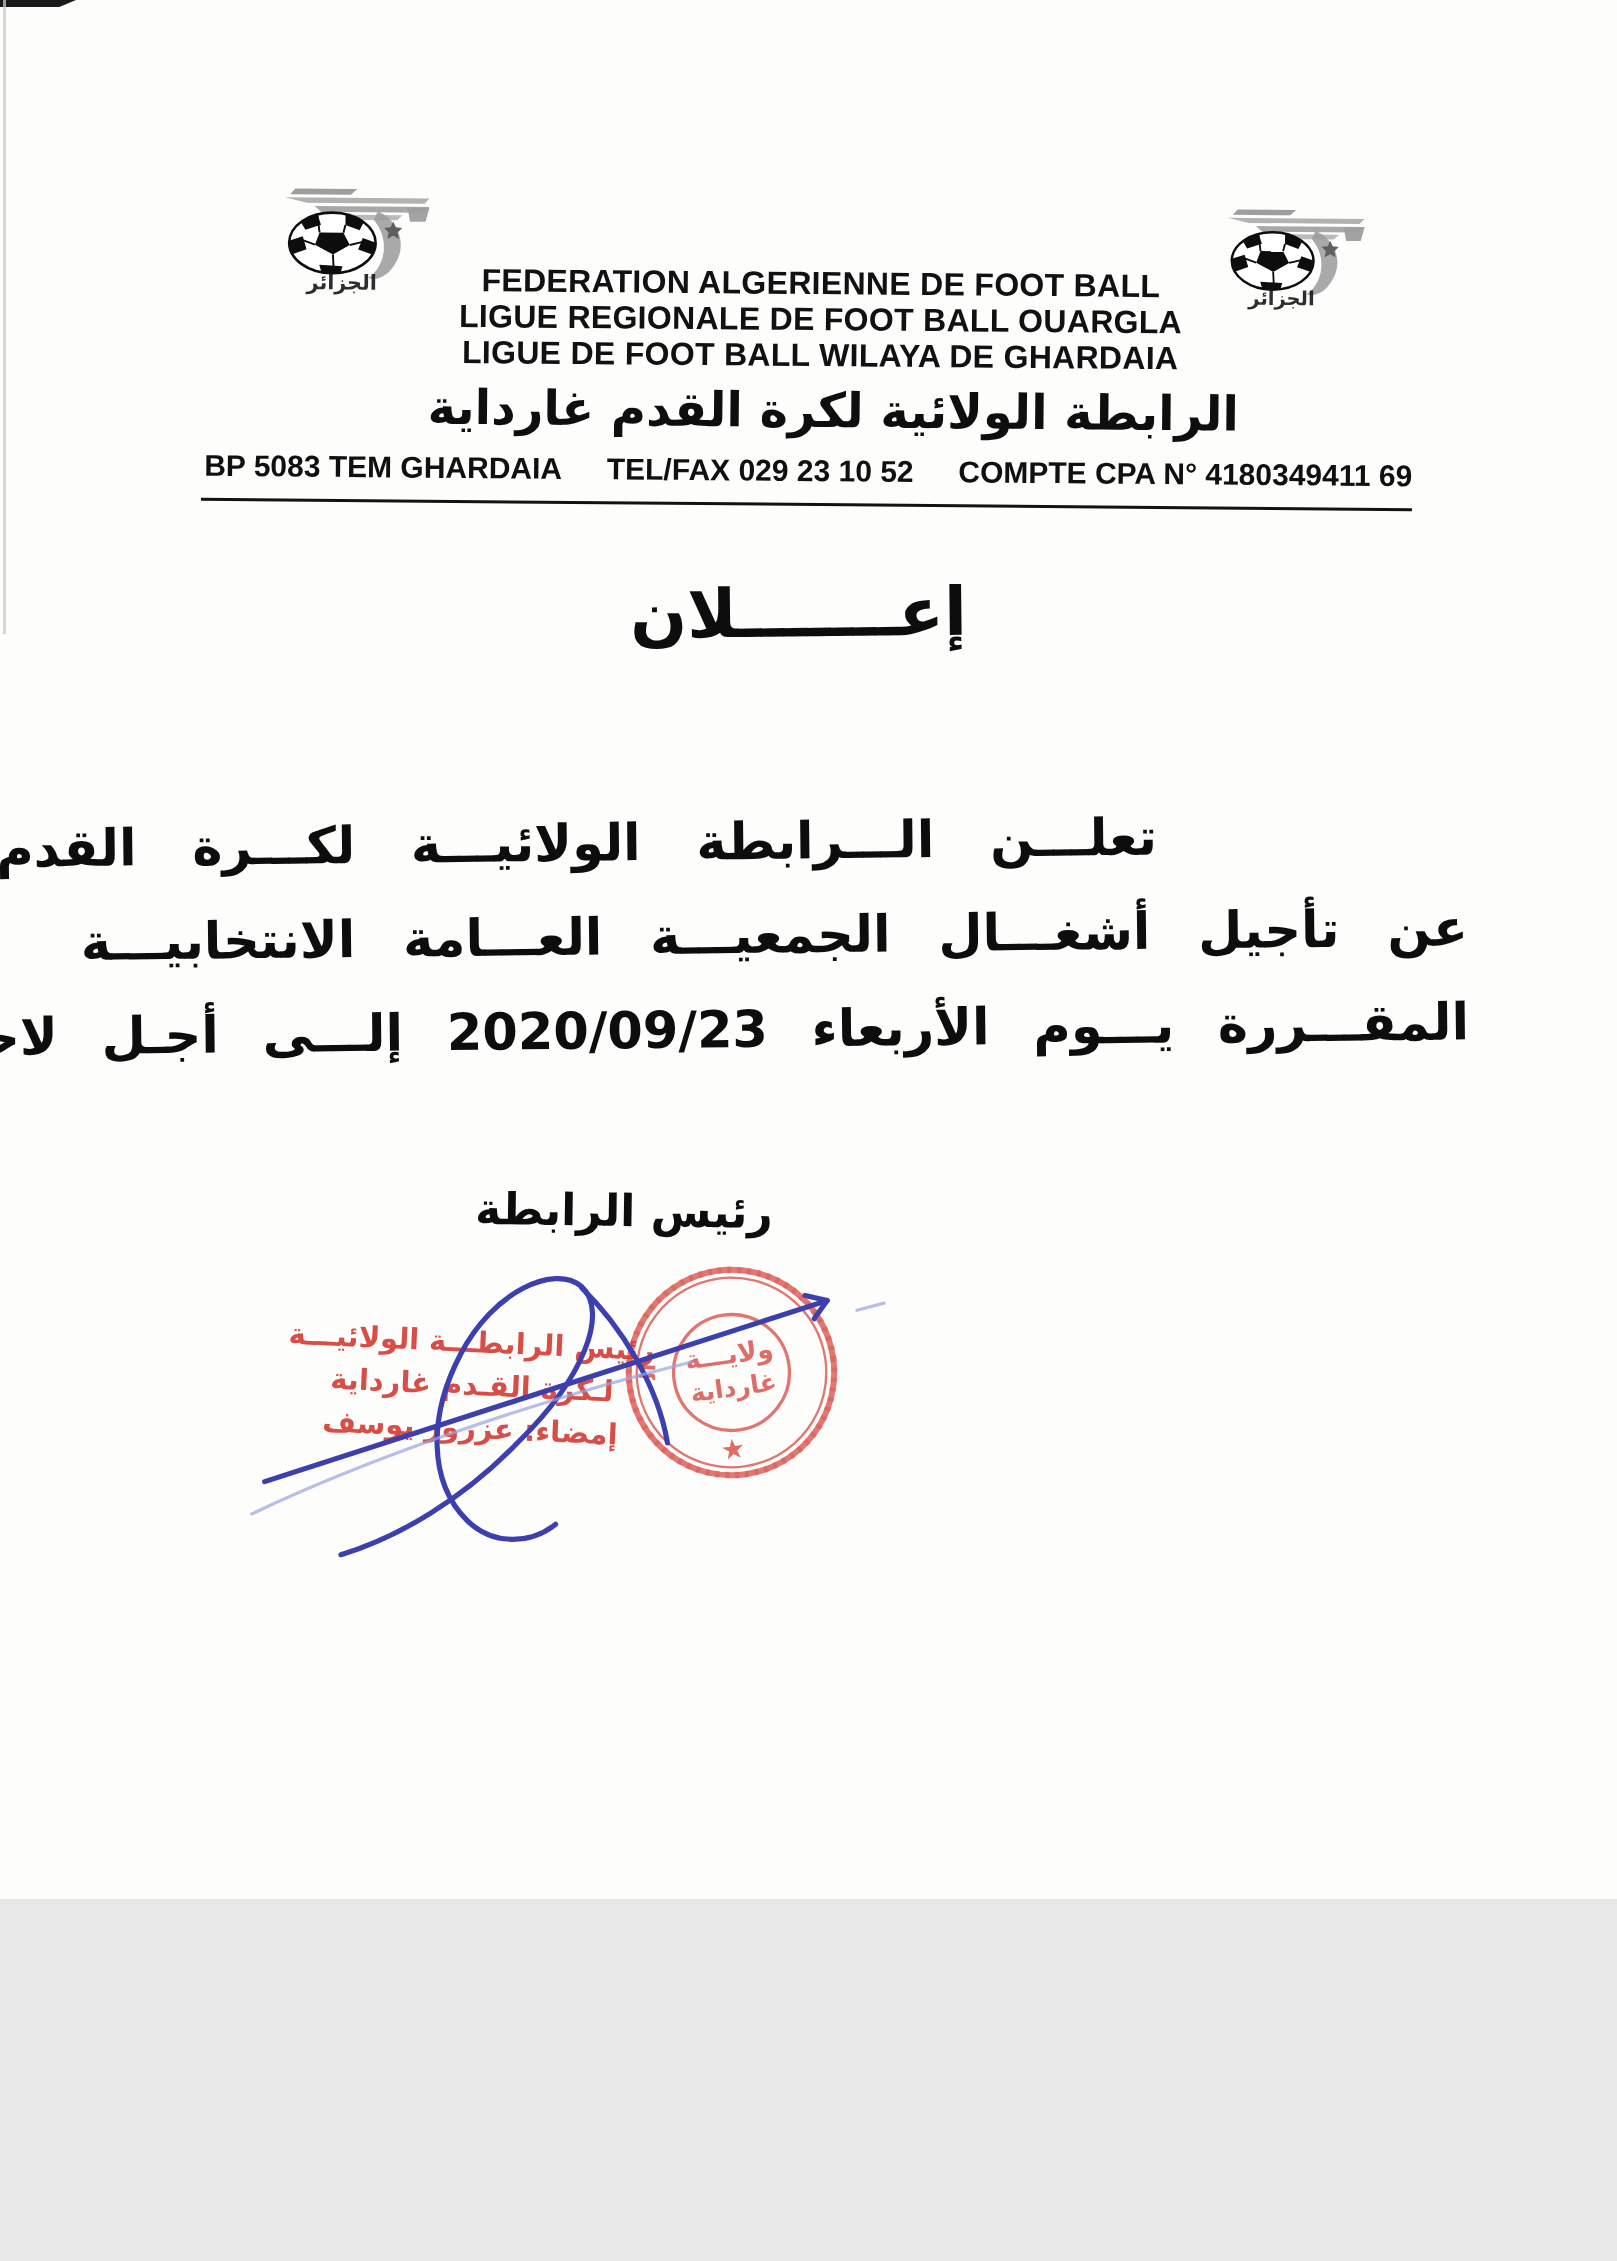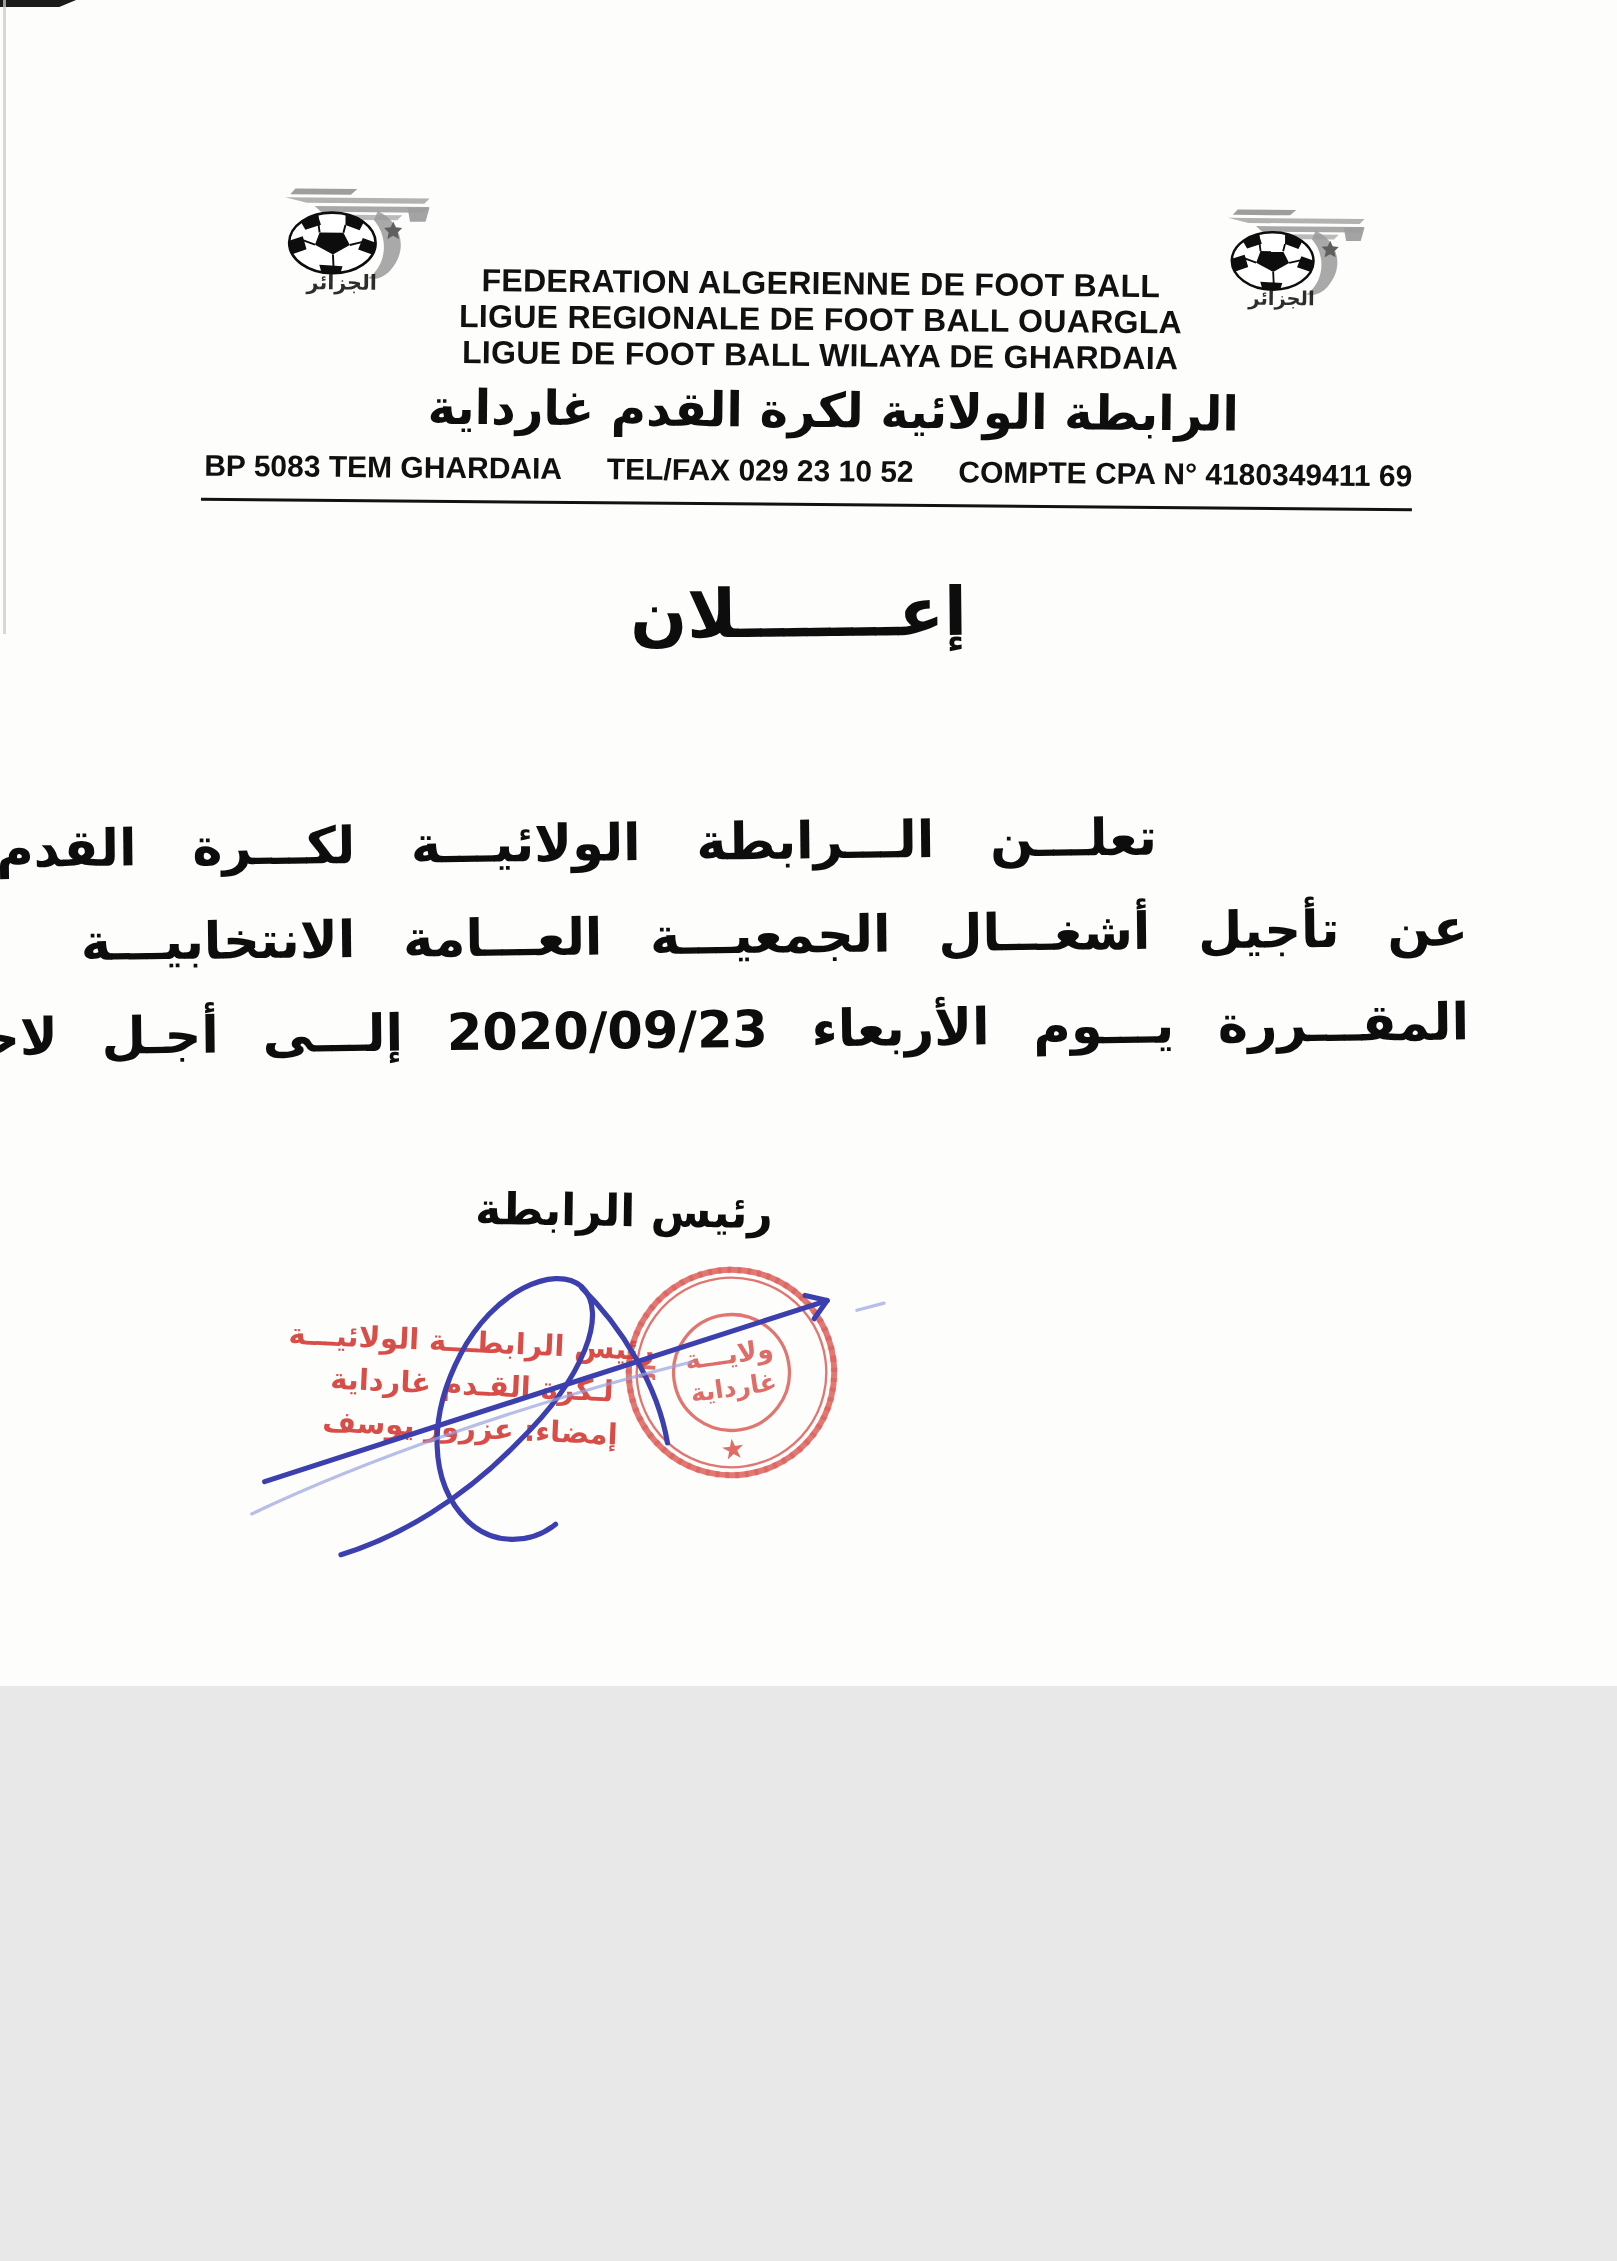--- a/index.html
+++ b/index.html
@@ -3,21 +3,21 @@
 <meta charset="utf-8">
 <style>
   :root{
     --stamp-red:#d6403a;
     --ink-blue:#3c3fae;
     --text-black:#161616;
   }
   html,body{margin:0;padding:0;background:#e8e8e8;}
   .page{
     position:relative;
-    width:1617px;height:1686px;
+    width:1617px;height:1899px;
     background:#fdfdfc;
     overflow:hidden;
     font-family:"DejaVu Sans","Liberation Sans",sans-serif;
     color:var(--text-black);
   }
   
   .artifact-top{
     position:absolute;left:0;top:0;width:76px;height:7.1px;
     background:#1b1b1b;
     clip-path:polygon(0 0,100% 0,78% 100%,0 100%);

